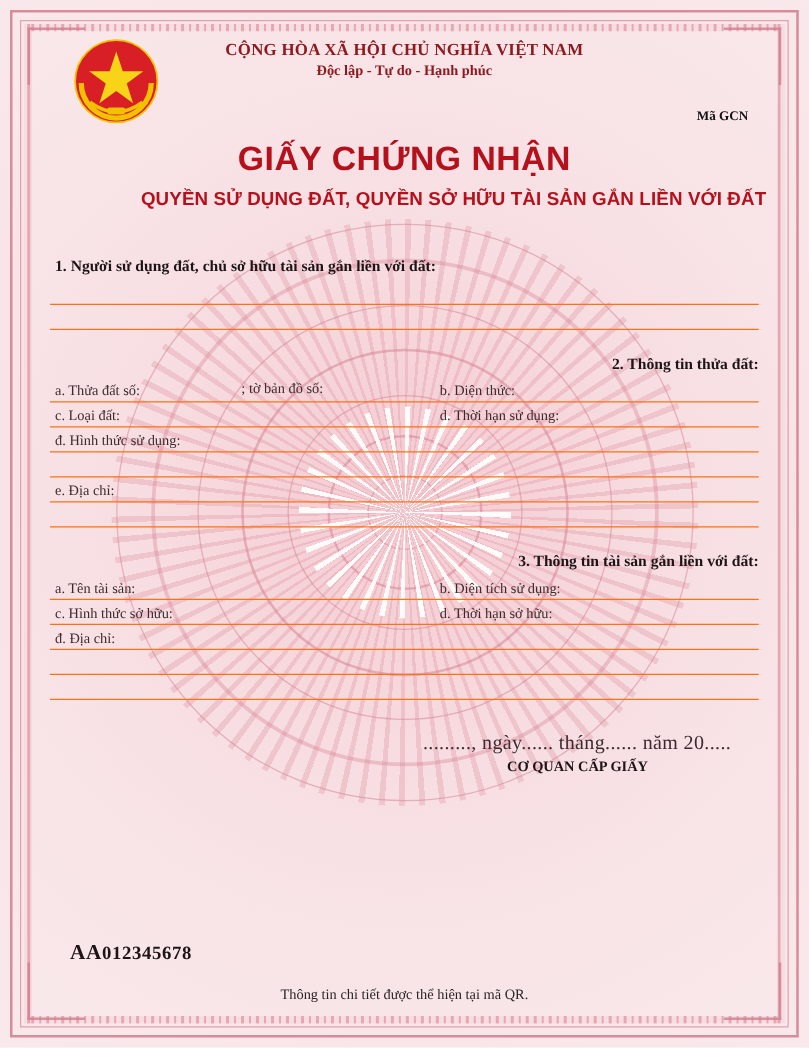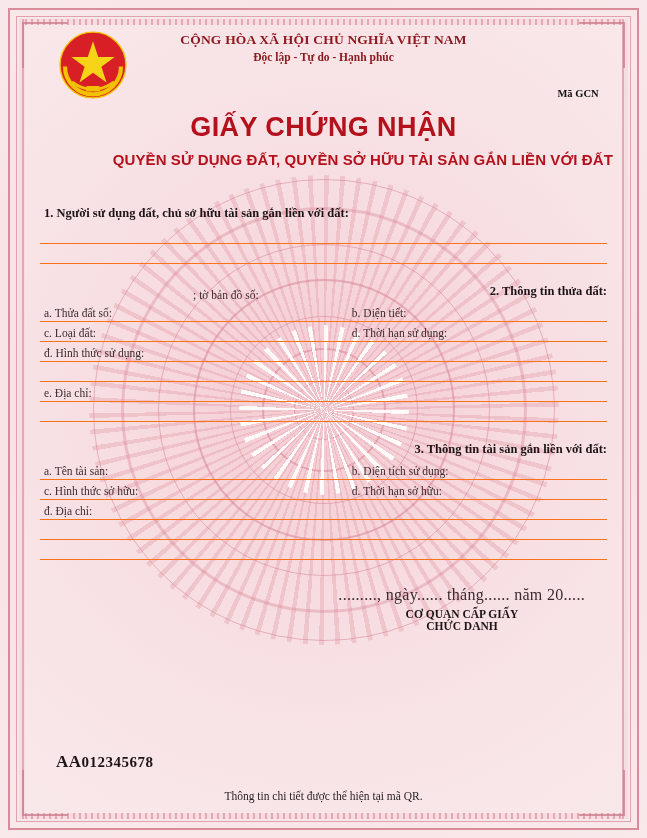--- a/index.html
+++ b/index.html
@@ -236,21 +236,21 @@
     bottom: 2px;
     left: 4px;
   }
   .line .lbl2 {
     position: absolute;
     bottom: 2px;
     left: 55%;
   }
   .line .lbl-mid {
     position: absolute;
-    bottom: 20px;
+    bottom: 4px;
     left: 27%;
   }
   .line.blank { }
 
   .sign-area {
     margin-top: 26px;
     text-align: right;
     padding-right: 22px;
   }
   .sign-date {
@@ -357,21 +357,21 @@
           <span class="lbl"></span>
         </div>
       <div class="line">
           <span class="lbl"></span>
         </div>
 
       <div class="sec-heading gap">2. Thông tin thửa đất:</div>
       <div class="line">
         <span class="lbl">a. Thửa đất số:</span>
         <span class="lbl-mid">; tờ bản đồ số:</span>
-        <span class="lbl2">b. Diện tiết:</span>
+        <span class="lbl2">b. Diện thức:</span>
       </div>
       <div class="line">
         <span class="lbl">c. Loại đất:</span>
         <span class="lbl2">d. Thời hạn sử dụng:</span>
       </div>
       <div class="line">
         <span class="lbl">đ. Hình thức sử dụng:</span>
       </div>
       <div class="line blank"></div>
       <div class="line">
@@ -390,21 +390,20 @@
       </div>
       <div class="line">
         <span class="lbl">đ. Địa chỉ:</span>
       </div>
       <div class="line blank"></div>
       <div class="line blank"></div>
 
       <div class="sign-area">
         <div class="sign-date">........., ngày...... tháng...... năm 20.....</div>
         <div class="sign-org">CƠ QUAN CẤP GIẤY</div>
-        <div class="sign-role">CHỨC DANH</div>
       </div>
     </div>
 
     <div class="serial">
       <span class="prefix">AA</span><span>012345678</span>
     </div>
 
     <div class="footnote">Thông tin chi tiết được thể hiện tại mã QR.</div>
   </div>
 </div>

